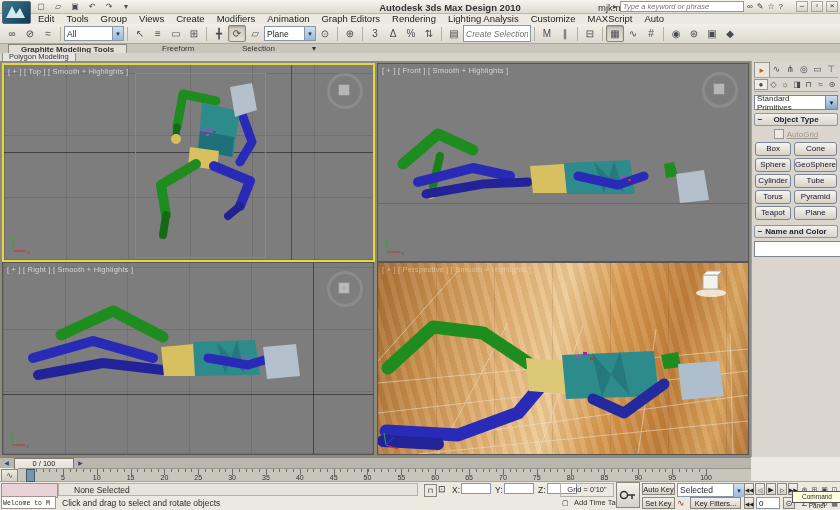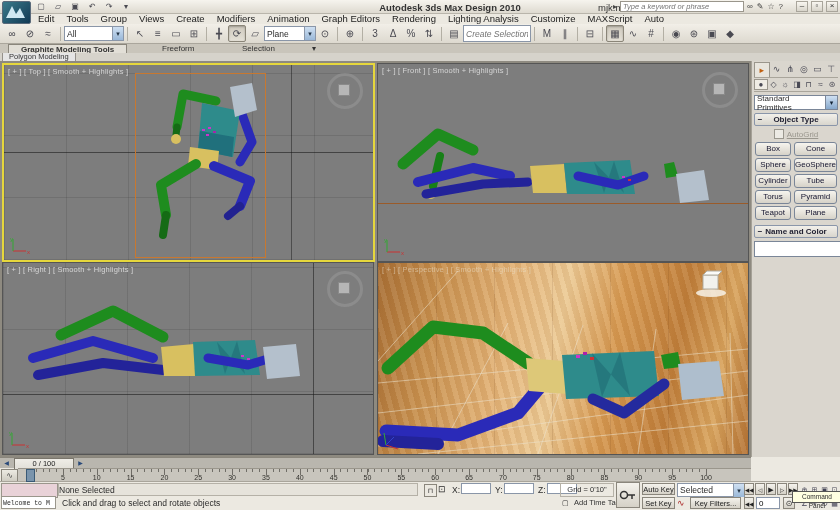--- a/index.html
+++ b/index.html
@@ -86,21 +86,21 @@
      repeating-linear-gradient(90deg,#6f6c66 0 1px,transparent 1px 33.85px),
      repeating-linear-gradient(90deg,rgba(90,88,82,.8) 0 1px,transparent 1px 6.77px);
      background-position:11px 0;background-size:679px 6px,679px 3px;background-repeat:no-repeat;}
   #mini-curve-btn{left:1px;top:469px;width:15px;height:11px;border:1px solid #8a867c;background:linear-gradient(#eceae2,#cfccc2);font-size:8px;line-height:11px;text-align:center;color:#444;}
   .tick-label{position:absolute;top:5px;font-size:7px;color:#33322e;width:16px;text-align:center;}
   #frame-marker{left:26px;top:469px;width:7px;height:11px;background:#7a94ac;border:1px solid #3a5a76;z-index:3;}
   
   #statusbar{left:0;top:481px;width:840px;height:29px;background:#ece9e1;border-top:1px solid #a9a59b;}
   #listener-pink{left:1px;top:1px;width:55px;height:13px;background:#e9d2d8;border:1px solid #9a968c;}
   #listener-white{left:1px;top:14px;width:55px;height:13px;background:#fff;border:1px solid #9a968c;font-family:"Liberation Mono",monospace;font-size:6.5px;line-height:13px;padding-left:1px;box-sizing:border-box;white-space:nowrap;overflow:hidden;}
-  #status-line{left:58px;top:1px;width:360px;height:13px;background:#e6e3db;border:1px solid #b5b1a7;font-size:8.5px;line-height:12px;padding-left:0;box-sizing:border-box;}
+  #status-line{left:58px;top:1px;width:360px;height:13px;background:#e6e3db;border:1px solid #b5b1a7;font-size:8.5px;line-height:12px;padding-left:15px;box-sizing:border-box;}
   #prompt-line{left:58px;top:15px;width:360px;height:13px;font-size:8.5px;line-height:13px;padding-left:4px;box-sizing:border-box;}
   .st-label{font-size:8.5px;line-height:12px;}
   .st-field{height:11px;border:1px solid #8a96a8;background:#fff;box-sizing:border-box;}
   .st-btn{border:1px solid #8a867c;background:linear-gradient(#f4f2ec,#d5d1c7);font-size:7.5px;text-align:center;color:#222;box-sizing:border-box;}
   #grid-box{left:560px;top:1px;width:52px;height:12px;border:1px solid #b5b1a7;font-size:7.5px;line-height:11px;text-align:center;}
   #addtag{left:574px;top:16px;font-size:7.5px;color:#333;}
   #key-btn{left:616px;top:0;width:24px;height:26px;}
   #key-btn svg{display:block;margin:2px auto;}
   #selected-dd{left:677px;top:1px;width:64px;height:12px;}
   #playback{left:744px;top:1px;display:flex;gap:1px;}

